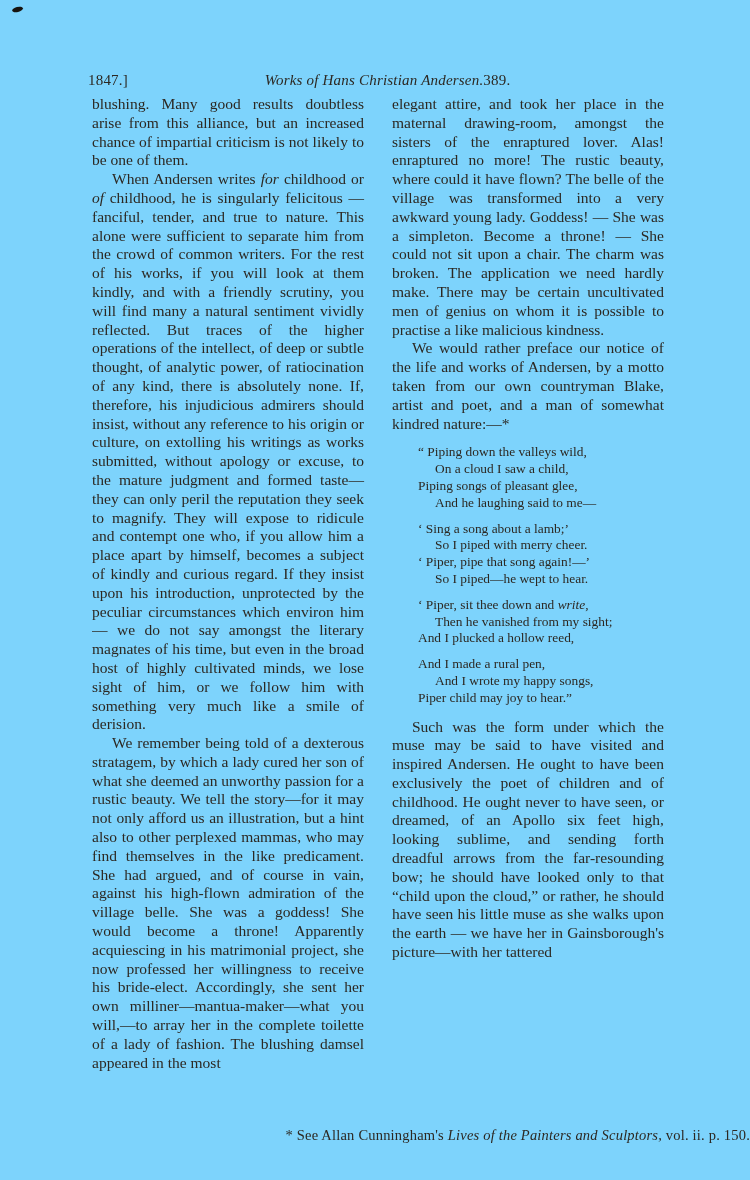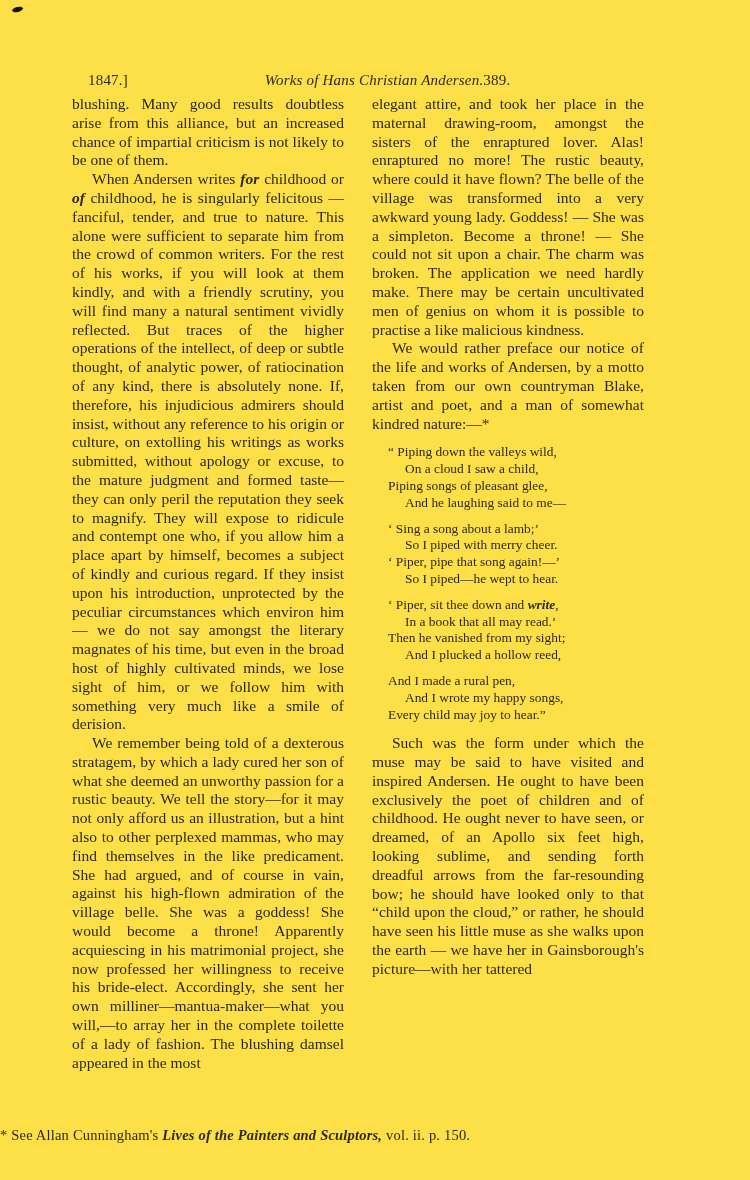--- a/index.html
+++ b/index.html
@@ -36,59 +36,59 @@
     align-items: baseline;
     font-size: 15px;
     letter-spacing: 0.2px;
   }
   .hdr-date { text-align: left; }
   .hdr-title { text-align: right; font-style: italic; }
   .hdr-page { text-align: left; }
   .columns {
     position: absolute;
     top: 95px;
-    left: 72px;
+    left: 92px;
     width: 572px;
     height: 1014px;
     display: flex;
     gap: 28px;
     overflow: hidden;
   }
   .col {
     width: 272px;
     font-size: 15.5px;
     line-height: 18.8px;
     text-align: justify;
   }
   .para { text-indent: 20px; }
   .para.no-indent { text-indent: 0; }
   .poem {
-    margin: 11px 0 11px 16px;
+    margin: 11px 0 11px 26px;
     font-size: 13.4px;
     line-height: 16.8px;
     text-align: left;
   }
   .stanza { margin-bottom: 9px; }
   .stanza:last-child { margin-bottom: 0; }
   .poem-line:nth-child(even) { padding-left: 17px; }
   .footnote {
     position: absolute;
     left: 0;
     right: 0;
     bottom: 36px;
-    text-align: left;
+    text-align: right;
     font-size: 14.5px;
     letter-spacing: 0.2px;
   }
-  i { font-style: italic; font-weight: bold; }
+  i { font-style: italic; }
 </style>
 </head>
 <body>
 
-<div class="page" style="background: #fde047; color: rgb(44, 40, 34);">
+<div class="page" style="background: #7dd3fc; color: rgb(44, 40, 34);">
 
   <div class="scan-speck"></div>
 
   <header class="page-header">
     <span class="hdr-date">1847.]</span>
     <span class="hdr-title">Works of Hans Christian Andersen.</span>
     <span class="hdr-page">389.</span>
   </header>
 
   <div class="columns">
@@ -111,28 +111,27 @@
           <div class="poem-line">And he laughing said to me—</div>
         </div>
         <div class="stanza">
           <div class="poem-line">‘ Sing a song about a lamb;’</div>
           <div class="poem-line">So I piped with merry cheer.</div>
           <div class="poem-line">‘ Piper, pipe that song again!—’</div>
           <div class="poem-line">So I piped—he wept to hear.</div>
         </div>
         <div class="stanza">
           <div class="poem-line"><span>‘ Piper, sit thee down and </span><i>write</i><span>,</span></div>
-          <div class="poem-line">In a book that all may read.’</div>
           <div class="poem-line">Then he vanished from my sight;</div>
           <div class="poem-line">And I plucked a hollow reed,</div>
         </div>
         <div class="stanza">
           <div class="poem-line">And I made a rural pen,</div>
           <div class="poem-line">And I wrote my happy songs,</div>
-          <div class="poem-line">Every child may joy to hear.”</div>
+          <div class="poem-line">Piper child may joy to hear.”</div>
         </div>
       </div>
 
       <p class="para">Such was the form under which the muse may be said to have visited and inspired Andersen. He ought to have been exclusively the poet of children and of childhood. He ought never to have seen, or dreamed, of an Apollo six feet high, looking sublime, and sending forth dreadful arrows from the far-resounding bow; he should have looked only to that “child upon the cloud,” or rather, he should have seen his little muse as she walks upon the earth — we have her in Gainsborough's picture—with her tattered</p>
     </div>
 
   </div>
 
   <footer class="footnote"><span>* See Allan Cunningham's </span><i>Lives of the Painters and Sculptors,</i><span> vol. ii. p. 150.</span></footer>
 

